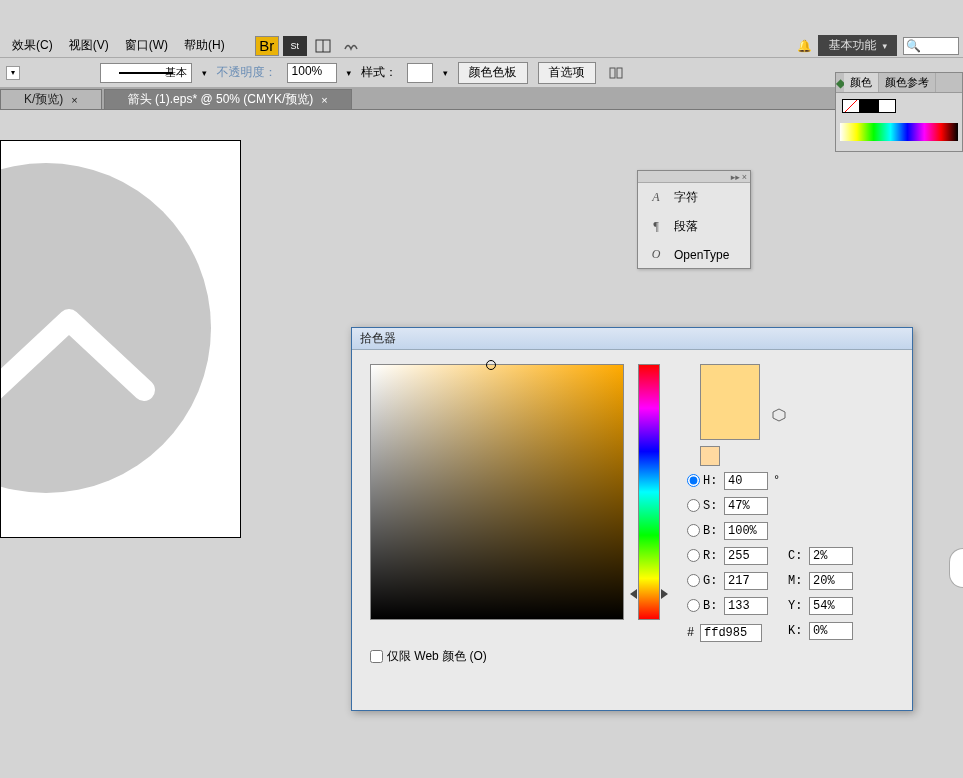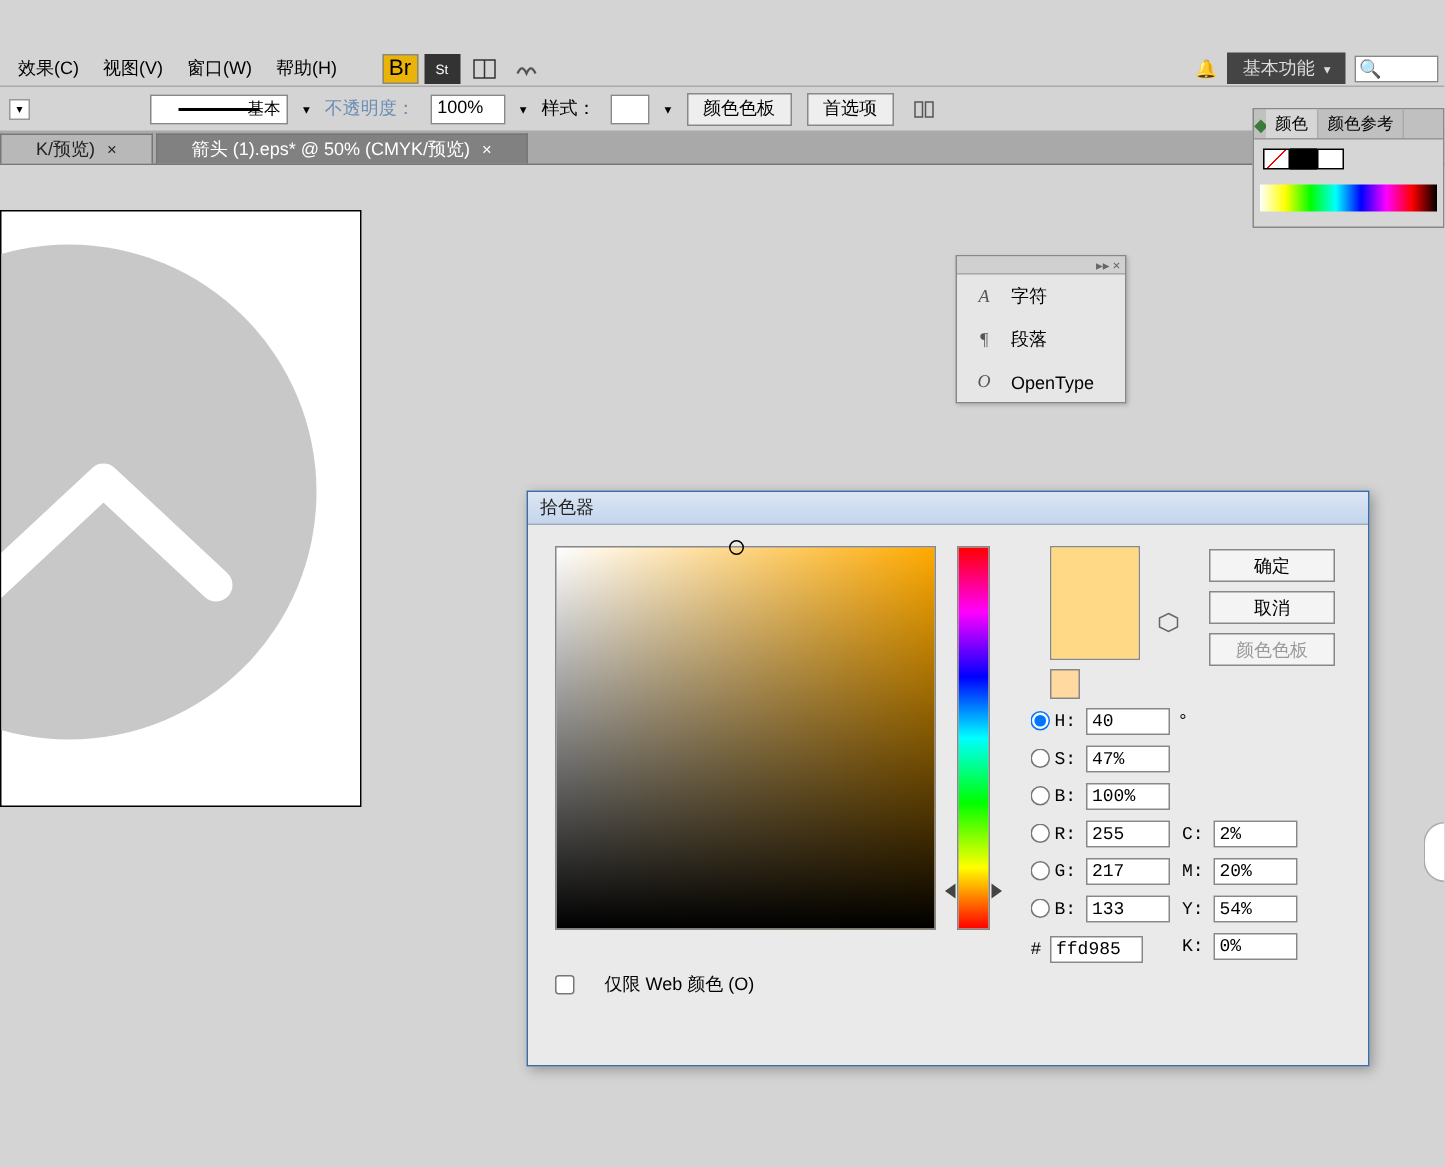--- a/index.html
+++ b/index.html
@@ -71,21 +71,21 @@
 .preview-box .old { flex:1; background:#ffd985;}
 .small-sw { width:20px; height:20px; border:1px solid #888; background:#ffd9a0;}
 
 .btns-col { display:flex; flex-direction:column; gap:6px; margin-left:8px;}
 .btns-col button { width:84px; height:22px; border:1px solid #888; background:#f4f4f4;}
 .btns-col button:disabled { color:#999; }
 .frow { display:flex; align-items:center; height:25px; gap:3px;}
 .frow input[type=radio]{ margin:0;}
 .frow .lab { width:18px; font-family: "Courier New", monospace;}
 .frow .lab2 { width:18px; font-family: "Courier New", monospace; margin-left:2px;}
-.frow input[type=text]{ width:56px; height:18px; border:1px solid #888; font-family:"Courier New",monospace; padding:0 3px;}
+.frow input[type=text]{ width:44px; height:18px; border:1px solid #888; font-family:"Courier New",monospace; padding:0 3px;}
 .frow .unit { font-family:"Courier New",monospace; margin-left:2px;} 
 </style>
 </head>
 <body>
 
 <div class="menubar">
   <div class="menu-item">效果(C)</div>
   <div class="menu-item">视图(V)</div>
   <div class="menu-item">窗口(W)</div>
   <div class="menu-item">帮助(H)</div>
@@ -215,25 +215,20 @@
         </div>
         <div style="display:flex; gap:6px; align-items:flex-start;">
           <div class="small-sw"></div>
         </div>
       </div>
       <div style="position:absolute; left:420px; top:80px;">
         <svg width="14" height="14">
             <polygon points="7,1 13,4 13,10 7,13 1,10 1,4" fill="none" stroke="#666"></polygon>
           </svg>
       </div>
-      <div class="btns-col" style="position:absolute; right:22px; top:38px;">
-        <button>确定</button>
-        <button>取消</button>
-        <button disabled="">颜色色板</button>
-      </div>
     </div>
 
     <div style="position:absolute; left:335px; top:140px;">
       <div class="frow">
           <input type="radio" checked="" style="">
           <span class="lab">H:</span>
           <input type="text" value="40" style="">
           <span class="unit">°</span>
         </div>
       <div class="frow">
@@ -279,18 +274,18 @@
       <div class="frow">
           <span class="lab2">Y:</span>
           <input type="text" value="54%" style="">
         </div>
       <div class="frow">
           <span class="lab2">K:</span>
           <input type="text" value="0%" style="">
         </div>
     </div>
 
-    <div style="position:absolute; left:18px; top:320px; display:flex; gap:20px;">
+    <div style="position:absolute; left:18px; top:320px; display:flex; gap:4px;">
       <input type="checkbox" style="">
       <span>仅限 Web 颜色 (O)</span>
     </div>
   </div>
 </div>
 
 </body></html>

